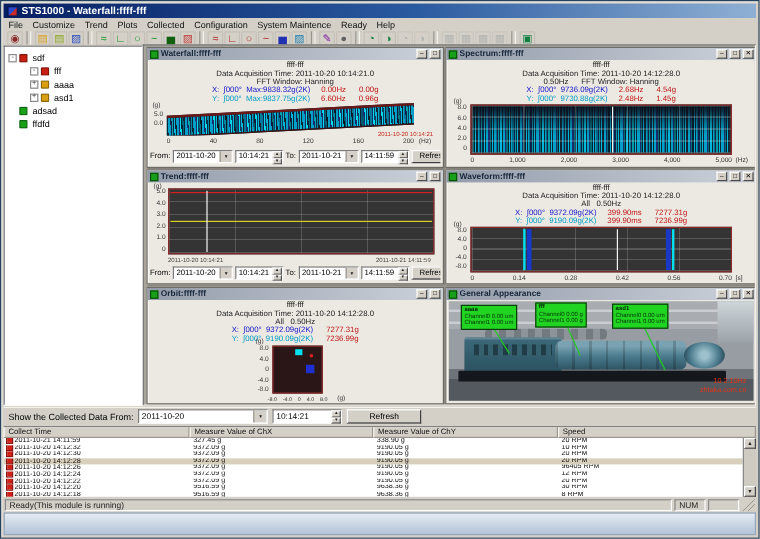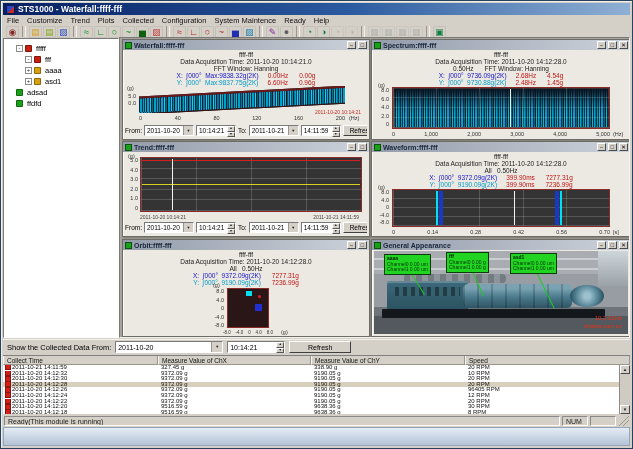--- a/index.html
+++ b/index.html
@@ -146,24 +146,24 @@
       <span class="tb-sep"></span>
       <span class="tb disabled" style="color: rgb(154, 160, 160);">▦</span>
       <span class="tb disabled" style="color: rgb(154, 160, 160);">▦</span>
       <span class="tb disabled" style="color: rgb(154, 160, 160);">▦</span>
       <span class="tb disabled" style="color: rgb(154, 160, 160);">▦</span>
       <span class="tb-sep"></span>
       <span class="tb" style="color: rgb(16, 128, 64);">▣</span>
     </div>
 
   <div class="tree">
-      <div class="tree-row" style="padding-left: 12px;">
+      <div class="tree-row" style="padding-left: 3px;">
         <span class="expander">-</span>
         <span class="node-icon" style="background: rgb(200, 32, 16);"></span>
-        <span class="tree-label">fffff</span>
+        <span class="tree-label">sdf</span>
       </div>
       <div class="tree-row" style="padding-left: 21px;">
         <span class="expander">-</span>
         <span class="node-icon" style="background: rgb(200, 32, 16);"></span>
         <span class="tree-label">fff</span>
       </div>
       <div class="tree-row" style="padding-left: 21px;">
         <span class="expander">+</span>
         <span class="node-icon" style="background: rgb(216, 160, 16);"></span>
         <span class="tree-label">aaaa</span>

